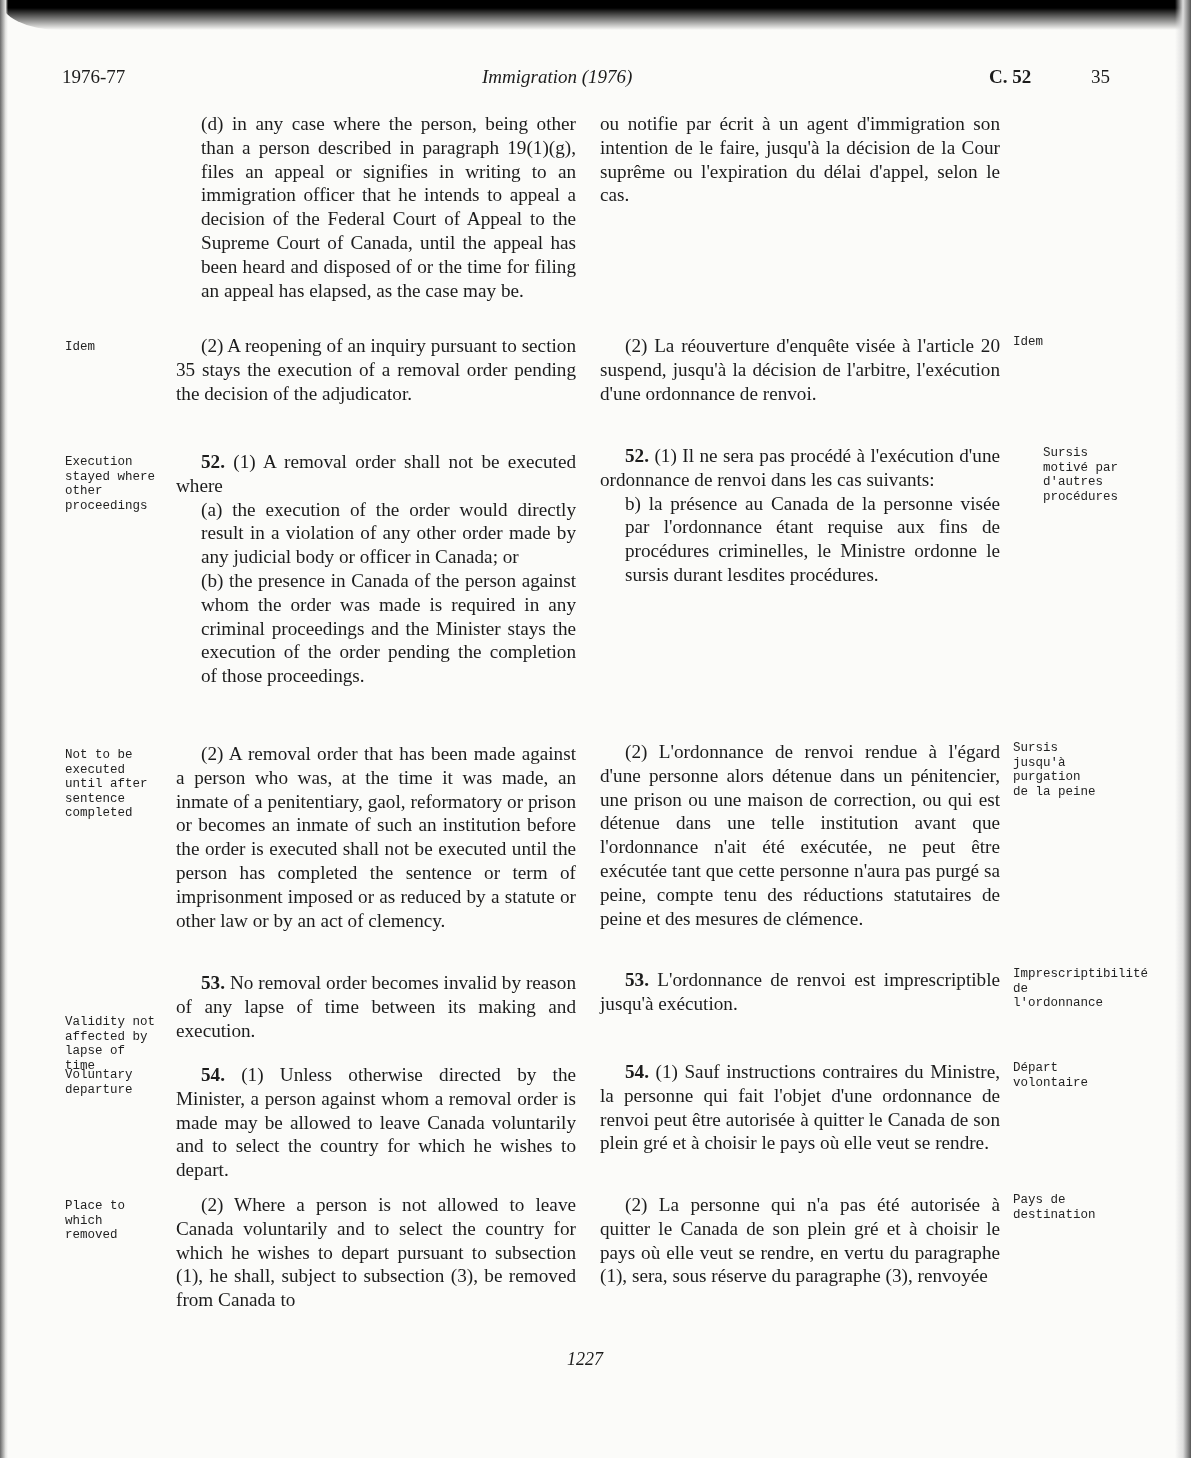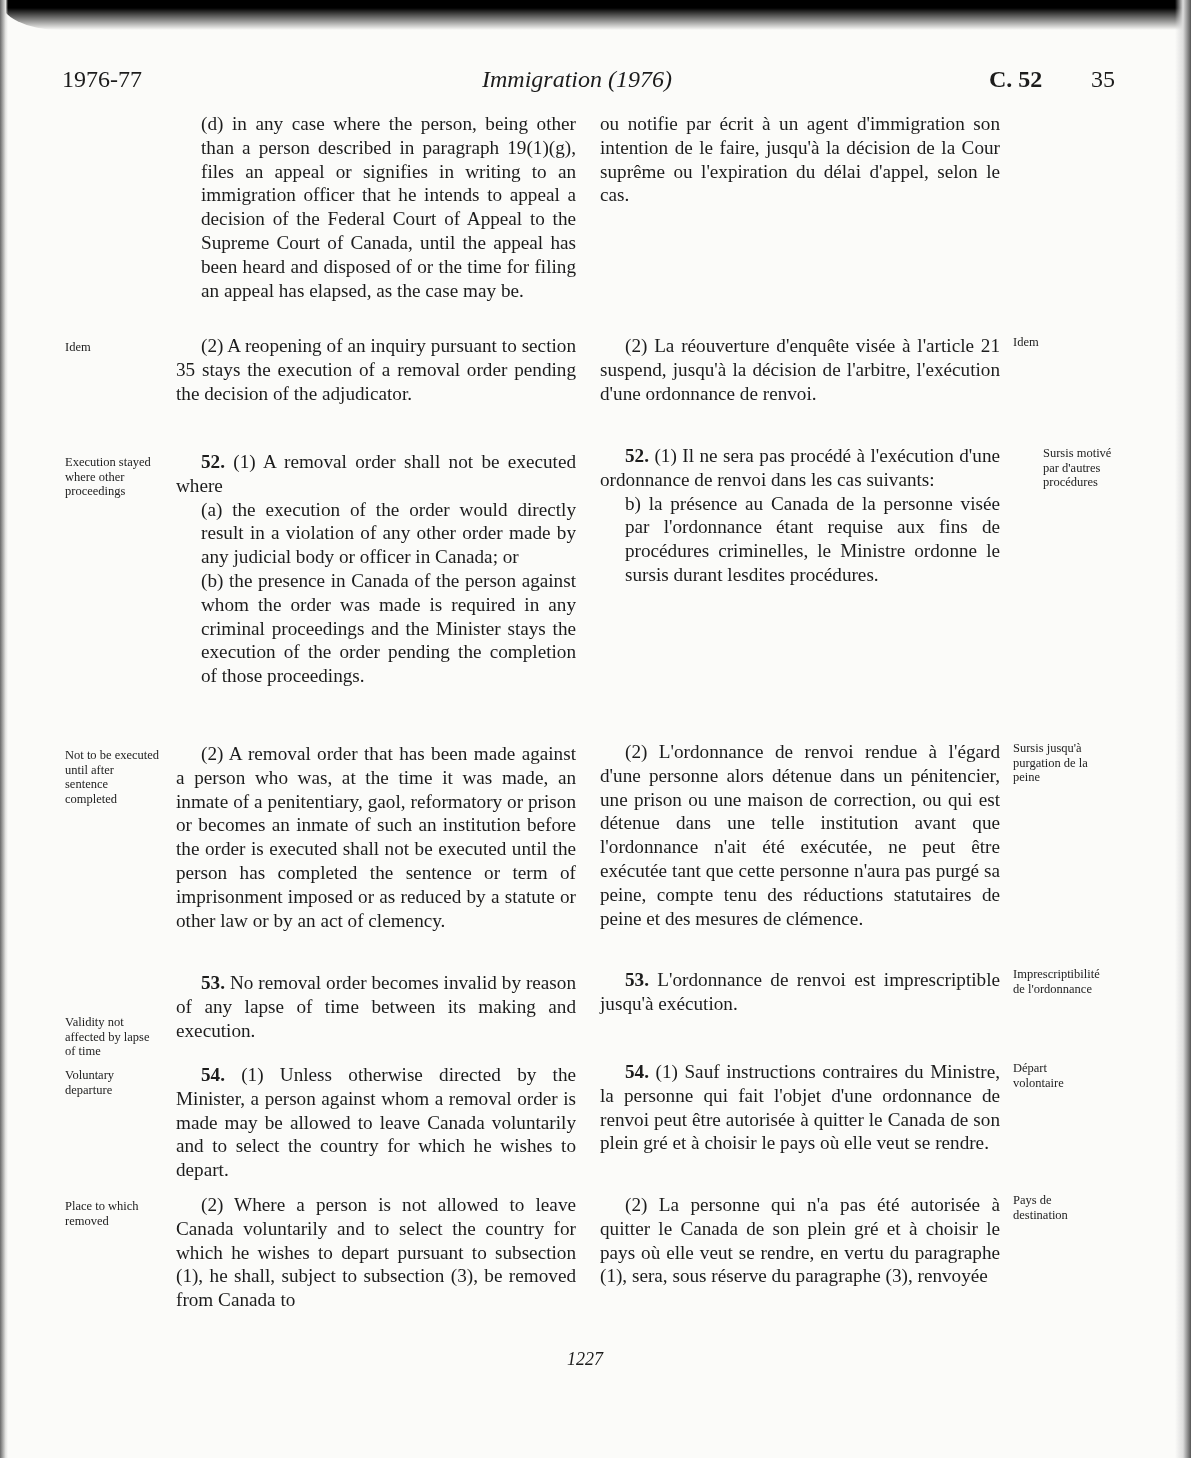--- a/index.html
+++ b/index.html
@@ -15,33 +15,33 @@
     border-bottom-left-radius: 60px 30px;
   }
   .left-edge {
     position: absolute; left: 0; top: 0; width: 8px; height: 1458px;
     background: linear-gradient(to right, #6a6a6a, #e4e4e2 70%, rgba(255,255,255,0));
   }
   .right-edge {
     position: absolute; right: 0; top: 0; width: 16px; height: 1458px;
     background: linear-gradient(to right, rgba(255,255,255,0), #ddd 50%, #555 100%);
   }
-  .header { position: absolute; top: 66px; font-size: 24px; }
+  .header { position: absolute; top: 66px; font-size: 19px; }
   .h-year { left: 62px; }
   .h-title { left: 482px; font-style: italic; }
   .h-chapter { left: 953px; font-weight: bold; margin-left: 36px; }
   .h-page { left: 1091px; }
   .col {
     position: absolute; font-size: 19.2px; line-height: 23.8px;
     text-align: justify; hyphens: manual;
   }
   .col-en { left: 176px; width: 400px; }
   .col-fr { left: 600px; width: 400px; }
   .note {
-    position: absolute; font-size: 12.5px; line-height: 14.5px; color: #222;
+    position: absolute; font-size: 12.5px; line-height: 14.5px; color: #222; font-family: Liberation Mono, monospace;
   }
   .note-l { left: 65px; width: 95px; }
   .note-r { left: 1013px; width: 85px; }
   .indent { text-indent: 25px; }
   .para-sub { padding-left: 25px; }
   .num { font-weight: bold; }
   .footer { position: absolute; top: 1349px; left: 567px; font-size: 18px; font-style: italic; }
 </style>
 </head>
 <body>
@@ -53,21 +53,21 @@
 <div class="header h-year">1976-77</div>
 <div class="header h-title">Immigration (1976)</div>
 <div class="header h-chapter">C. 52</div>
 <div class="header h-page">35</div>
 
 <div class="col col-en para-sub" style="top:112px; width:375px;">(d) in any case where the person, being other than a person described in paragraph 19(1)(g), files an appeal or signifies in writing to an immigration officer that he intends to appeal a decision of the Federal Court of Appeal to the Supreme Court of Canada, until the appeal has been heard and disposed of or the time for filing an appeal has elapsed, as the case may be.</div>
 <div class="col col-fr" style="top:112px;">ou notifie par écrit à un agent d'immigration son intention de le faire, jusqu'à la décision de la Cour suprême ou l'expiration du délai d'appel, selon le cas.</div>
 
 <div class="note note-l" style="top:340px;">Idem</div>
 <div class="col col-en indent" style="top:334px;">(2) A reopening of an inquiry pursuant to section 35 stays the execution of a removal order pending the decision of the adjudicator.</div>
-<div class="col col-fr indent" style="top:334px;">(2) La réouverture d'enquête visée à l'article 21 suspend, jusqu'à la décision de l'arbitre, l'exécution d'une ordonnance de renvoi.</div>
+<div class="col col-fr indent" style="top:334px;">(2) La réouverture d'enquête visée à l'article 20 suspend, jusqu'à la décision de l'arbitre, l'exécution d'une ordonnance de renvoi.</div>
 <div class="note note-r" style="top:335px;">Idem</div>
 
 <div class="note note-l" style="top:455px;">Execution stayed where other proceedings</div>
 <div class="col col-en" style="top:450px;">
   <div class="indent"><span class="num">52.</span> <span>(1) A removal order shall not be executed where</span></div>
   <div class="para-sub">(a) the execution of the order would directly result in a violation of any other order made by any judicial body or officer in Canada; or</div>
   <div class="para-sub">(b) the presence in Canada of the person against whom the order was made is required in any criminal proceedings and the Minister stays the execution of the order pending the completion of those proceedings.</div>
 </div>
 <div class="col col-fr" style="top:444px;">
   <div class="indent"><span class="num">52.</span> <span>(1) Il ne sera pas procédé à l'exécution d'une ordonnance de renvoi dans les cas suivants:</span></div>

